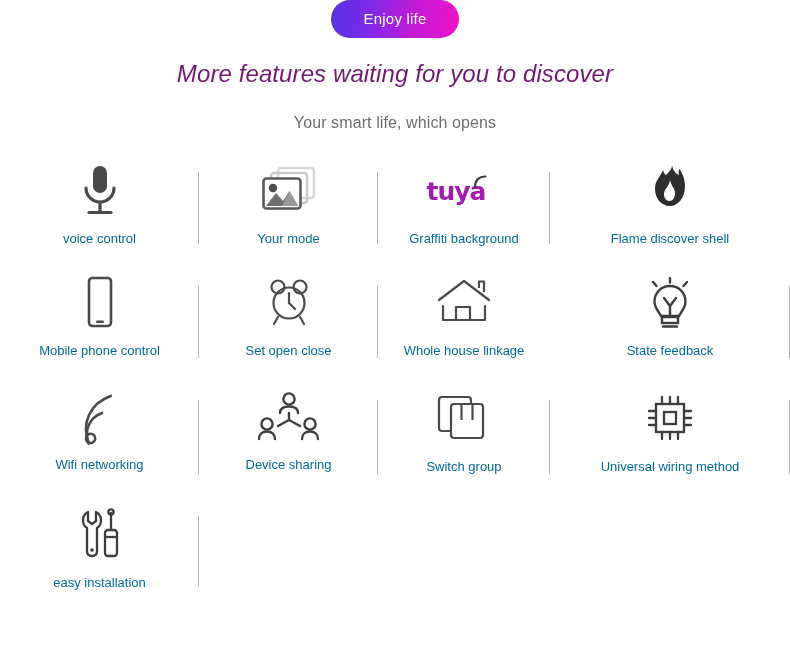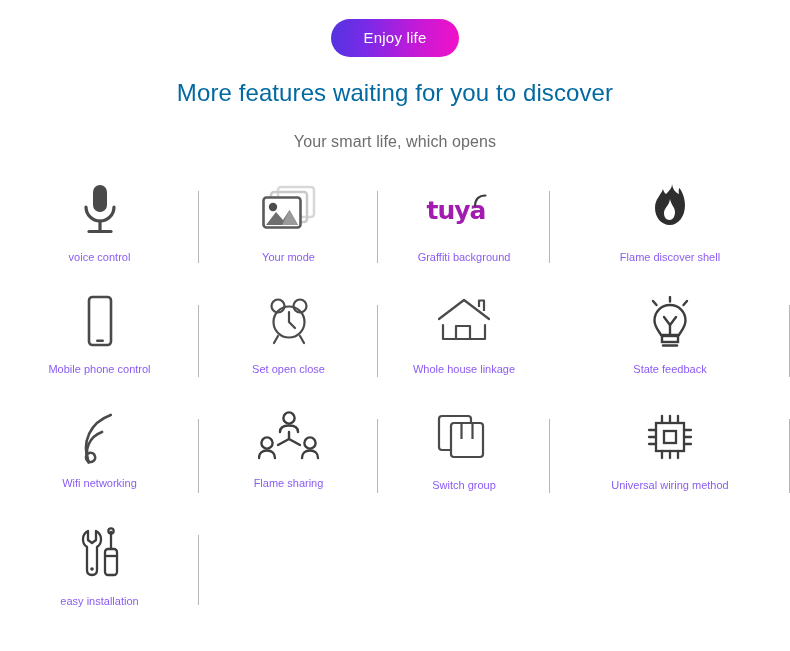--- a/index.html
+++ b/index.html
@@ -12,38 +12,38 @@
     height: 651px;
     font-family: "Liberation Sans", sans-serif;
     -webkit-font-smoothing: antialiased;
     overflow: hidden;
     position: relative;
   }
 
   
   .hero {
     text-align: center;
-    padding-top: 19px;
   }
   .badge {
     display: inline-block;
     border-radius: 999px;
     color: #ffffff;
     font-size: 15px;
     line-height: 1;
     padding: 11px 33px 12px 33px;
     letter-spacing: .2px;
     background: linear-gradient(95deg, #5433e0 0%, #7a2ae8 28%, #c31ad6 66%, #f411c8 100%);
   }
   .title {
     margin: 22px 0 12px 0;
     font-size: 24px;
     font-weight: normal;
-    color: #0369a1;
+    color: #701a75;
     letter-spacing: .1px;
+    font-style: italic;
   }
   .subtitle {
     margin: 26px 0 0 0;
     font-size: 16px;
     font-weight: normal;
     color: #6d6d6d;
     letter-spacing: .1px;
   }
 
   
@@ -71,22 +71,22 @@
     background: #b6b6b6;
   }
   .icon {
     height: 62px;
     display: flex;
     align-items: center;
     justify-content: center;
   }
   .icon svg { display: block; }
   .label {
-    font-size: 11px;
-    color: #8b5cf6;
+    font-size: 13px;
+    color: #0369a1;
     line-height: 1.1;
     white-space: nowrap;
   }
 
   
   .r1 .icon { margin-top: 6px; }
   .r1 .label { margin-top: 10px; }
   .r2 .icon { margin-top: 4px; }
   .r2 .label { margin-top: 10px; }
   .r3 .icon { margin-top: 6px; }
@@ -233,21 +233,21 @@
       <svg width="62" height="54" viewBox="0 0 62 54">
         <circle cx="31" cy="7" r="5.6" fill="none" stroke="#3d3d3d" stroke-width="2.4"></circle>
         <path d="M22 21 C22 16.5, 26 14.5, 31 14.5 C36 14.5, 40 16.5, 40 21" fill="none" stroke="#3d3d3d" stroke-width="2.4" stroke-linecap="round"></path>
         <path d="M31 21 L31 28 M31 28 L20 34 M31 28 L42 34" fill="none" stroke="#3d3d3d" stroke-width="2.4" stroke-linecap="round" stroke-linejoin="round"></path>
         <circle cx="9" cy="32" r="5.6" fill="none" stroke="#3d3d3d" stroke-width="2.4"></circle>
         <path d="M1 47 C1 42, 4.5 39.5, 9 39.5 C13.5 39.5, 17 42, 17 47" fill="none" stroke="#3d3d3d" stroke-width="2.4" stroke-linecap="round"></path>
         <circle cx="52" cy="32" r="5.6" fill="none" stroke="#3d3d3d" stroke-width="2.4"></circle>
         <path d="M44 47 C44 42, 47.5 39.5, 52 39.5 C56.5 39.5, 60 42, 60 47" fill="none" stroke="#3d3d3d" stroke-width="2.4" stroke-linecap="round"></path>
       </svg>
     </div>
-    <div class="label">Flame sharing</div>
+    <div class="label">Device sharing</div>
   </div>
 
 
   <div class="cell r4 sep">
     <div class="icon">
       <svg width="62" height="52" viewBox="0 0 62 52">
         <rect x="6" y="4" width="32" height="34" rx="3" fill="none" stroke="#4a4a4a" stroke-width="2.2"></rect>
         <rect x="18" y="11" width="32" height="34" rx="3" fill="#ffffff" stroke="#4a4a4a" stroke-width="2.2"></rect>
         <line x1="28.5" y1="11" x2="28.5" y2="27" stroke="#4a4a4a" stroke-width="2.2"></line>
         <line x1="39.5" y1="11" x2="39.5" y2="27" stroke="#4a4a4a" stroke-width="2.2"></line>

